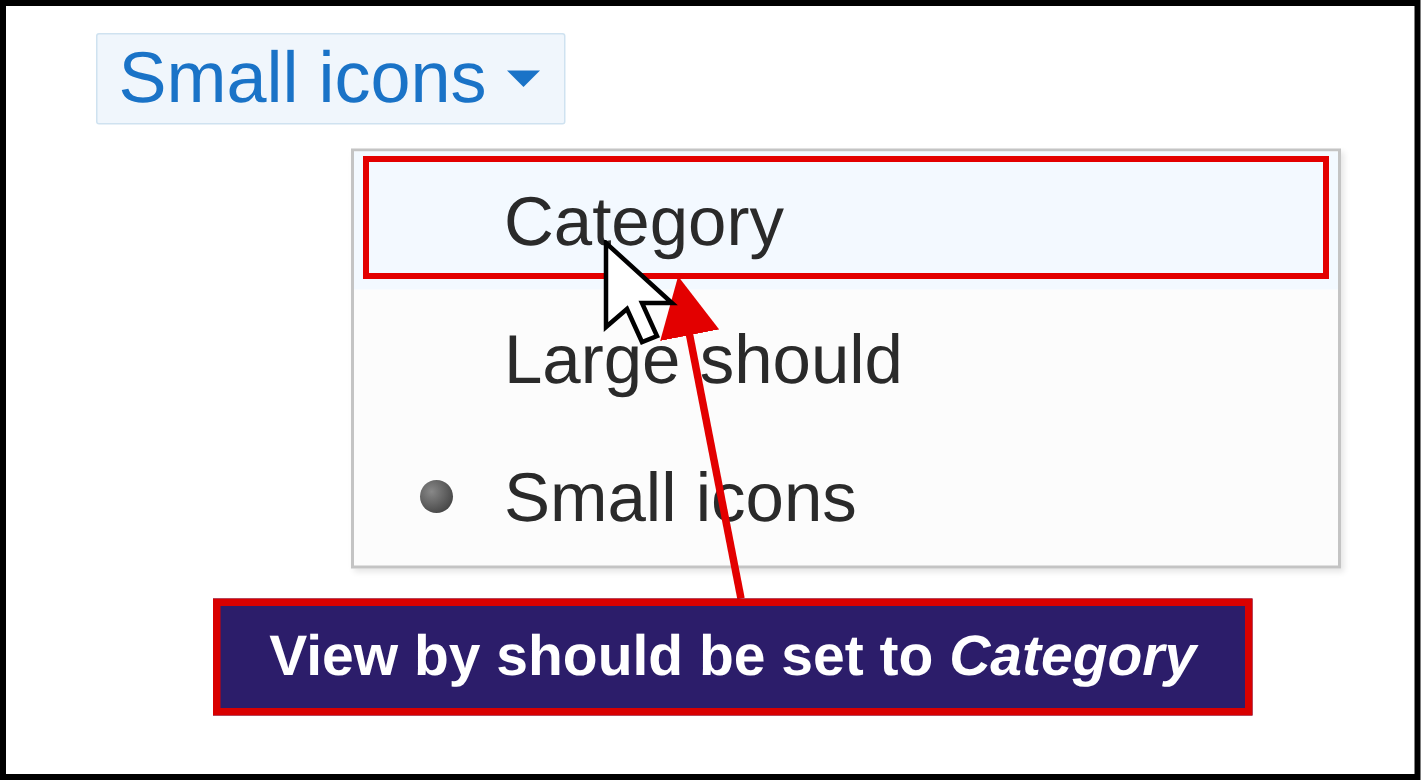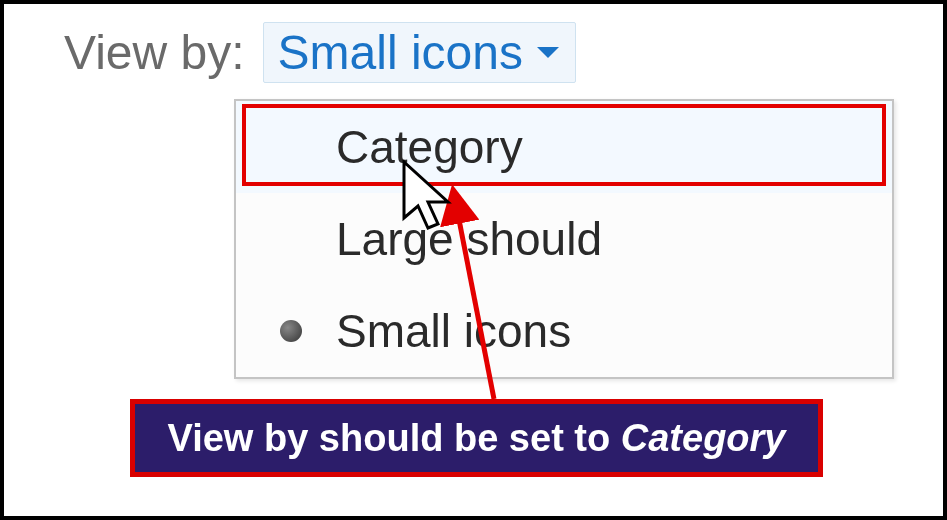--- a/index.html
+++ b/index.html
@@ -106,21 +106,21 @@
       position: absolute;
       left: 0;
       top: 0;
       width: 947px;
       height: 520px;
       z-index: 25;
       pointer-events: none;
     }
     .annotation-box {
       position: absolute;
-      left: 126px;
+      left: 138px;
       top: 395px;
       width: 693px;
       height: 78px;
       background: #2c1d6a;
       border: 5px solid #d90000;
       display: flex;
       align-items: center;
       justify-content: center;
       z-index: 40;
       pointer-events: none;
@@ -132,21 +132,20 @@
       text-align: center;
     }
     .annotation-text .italic {
       font-style: italic;
     }
   </style>
 </head>
 <body>
 
 <div class="view-by-row">
-  <span class="view-by-label">View by:</span>
   <div class="dropdown-selected">
     <span class="dropdown-selected-text">Small icons</span>
     <span class="chevron-down"></span>
   </div>
 </div>
 
 <div class="dropdown-menu">
   <div class="menu-item highlighted">
     <span class="bullet-slot"></span>
     <span class="label">Category</span>

